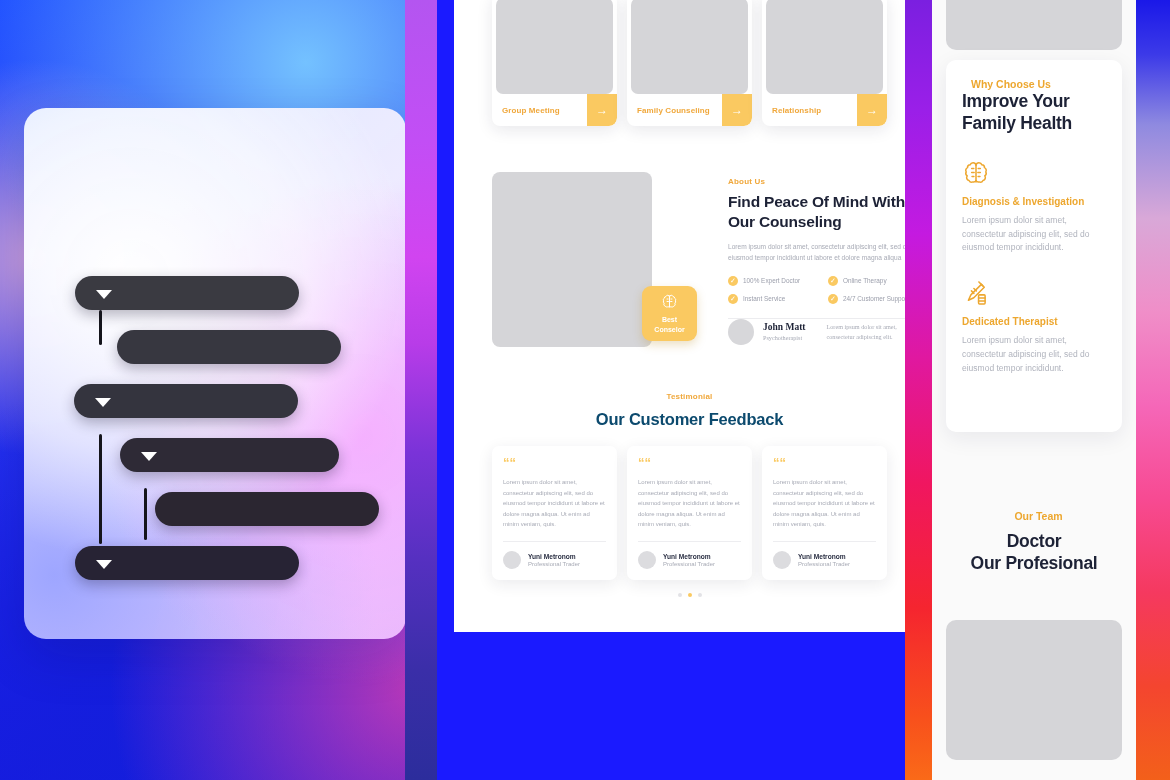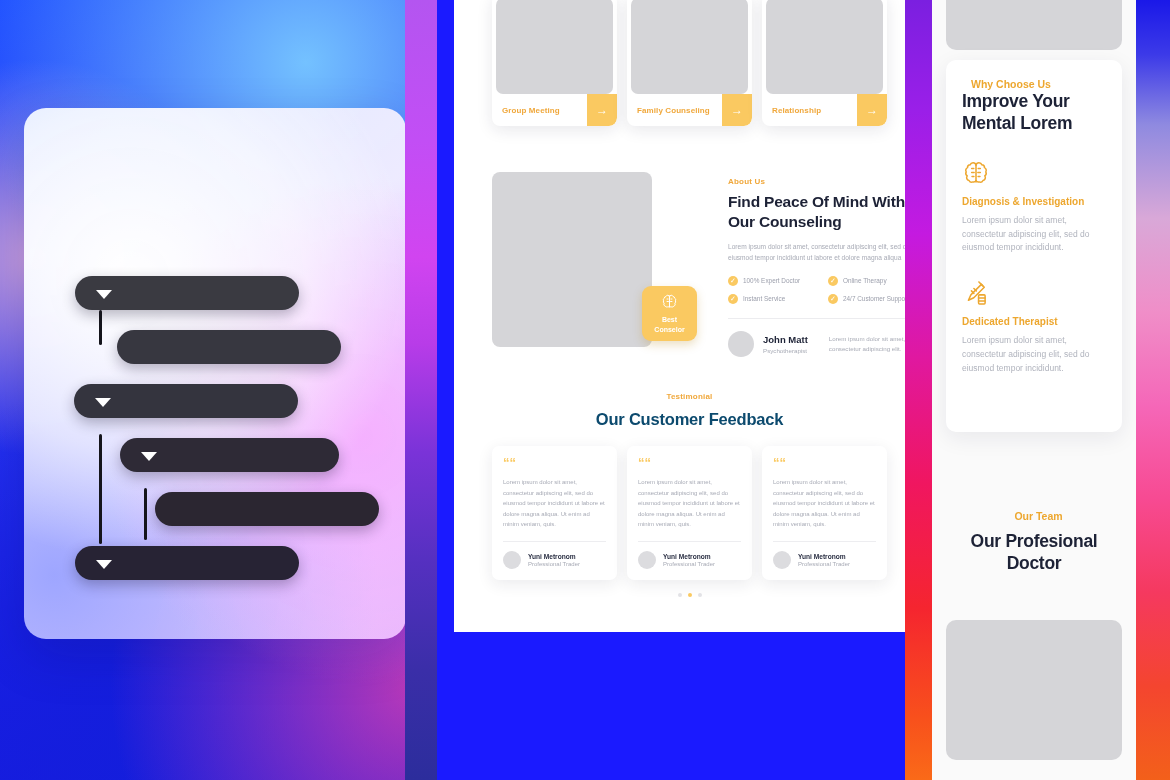--- a/index.html
+++ b/index.html
@@ -116,21 +116,21 @@
   .chk-grid { margin-top: 12px; display: grid; grid-template-columns: 1fr 1fr; row-gap: 8px; }
   .chk { display: flex; align-items: center; gap: 5px; }
   .chk-dot {
     width: 10px; height: 10px; border-radius: 50%; background: #fac961; color: #fff;
     font-size: 7px; display: flex; align-items: center; justify-content: center; flex: none;
   }
   .chk-txt { font-size: 6.4px; color: #9b9eab; }
 
   #about-rule { margin-top: 14px; height: 1px; background: #ececef; }
 
-  #doc-row { margin-top: 12px; display: flex; align-items: center; gap: 9px; }
+  #doc-row { display: flex; align-items: center; gap: 9px; font-family: Liberation Serif, serif; }
   #doc-avatar { width: 26px; height: 26px; border-radius: 50%; background: #d7d7da; flex: none; }
   #doc-name { font-size: 9.5px; font-weight: 800; color: #1d2236; }
   #doc-role { font-size: 6.2px; color: #a8abb6; margin-top: 2px; }
   #doc-quote { font-size: 6.2px; line-height: 1.6; color: #a8abb6; margin-left: 12px; width: 92px; }
 
   
   #testi { position: absolute; left: 38px; top: 392px; width: 395px; text-align: center; }
   #testi-head { font-size: 16.5px; font-weight: 800; color: #0c4a6e; margin-top: 9px; letter-spacing: -0.2px; }
   .testi-cards { margin-top: 17px; display: flex; gap: 10px; text-align: left; }
   .testi-card {
@@ -399,21 +399,21 @@
 
 <div id="right-sliver"></div>
 
 <div id="right-page">
   <div id="rp-hero"></div>
 
   <div id="rp-card">
     <div class="rp-eyebrow">Why Choose Us</div>
     <div id="rp-head">
       <div>Improve Your</div>
-      <div>Mental Lorem</div>
+      <div>Family Health</div>
     </div>
 
     <div class="feat">
       <div class="feat-icon">
         <svg width="28" height="28" viewBox="0 0 24 24" fill="none" stroke="#eda72f" stroke-width="1.3" stroke-linecap="round" stroke-linejoin="round">
           <path d="M12 4.2v15.6"></path>
           <path d="M12 5.2A2.6 2.6 0 0 0 7 5a2.4 2.4 0 0 0-2.3 2.4A2.5 2.5 0 0 0 3.6 11a2.6 2.6 0 0 0 .9 3.4A2.5 2.5 0 0 0 6 18.4a2.6 2.6 0 0 0 3.4 1.2A2.4 2.4 0 0 0 12 18.6"></path>
           <path d="M12 5.2A2.6 2.6 0 0 1 17 5a2.4 2.4 0 0 1 2.3 2.4A2.5 2.5 0 0 1 20.4 11a2.6 2.6 0 0 1-.9 3.4A2.5 2.5 0 0 1 18 18.4a2.6 2.6 0 0 1-3.4 1.2A2.4 2.4 0 0 1 12 18.6"></path>
           <path d="M8.3 8.2h1.8M8.3 11.6h2.1M8.6 15h1.6M13.9 8.2h1.8M13.6 11.6h2.1M13.8 15h1.6"></path>
         </svg>
@@ -433,21 +433,21 @@
         </svg>
       </div>
       <div class="feat-title">Dedicated Therapist</div>
       <div class="feat-body">Lorem ipsum dolor sit amet, consectetur adipiscing elit, sed do eiusmod tempor incididunt.</div>
     </div>
   </div>
 
   <div id="rp-team">
     <div class="rp-eyebrow">Our Team</div>
     <div id="rp-team-head">
+      <div>Doctor</div>
       <div>Our Profesional</div>
-      <div>Doctor</div>
     </div>
   </div>
 
   <div id="rp-team-img"></div>
 </div>
 
 <div id="far-right"></div>
 
 </body></html>

